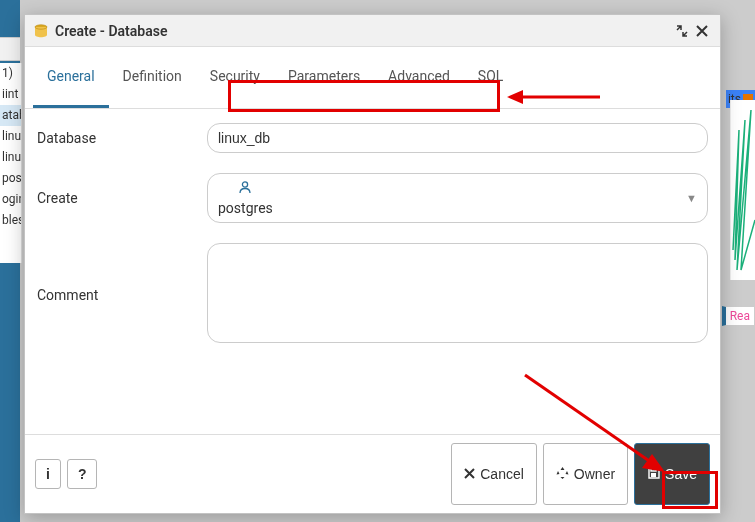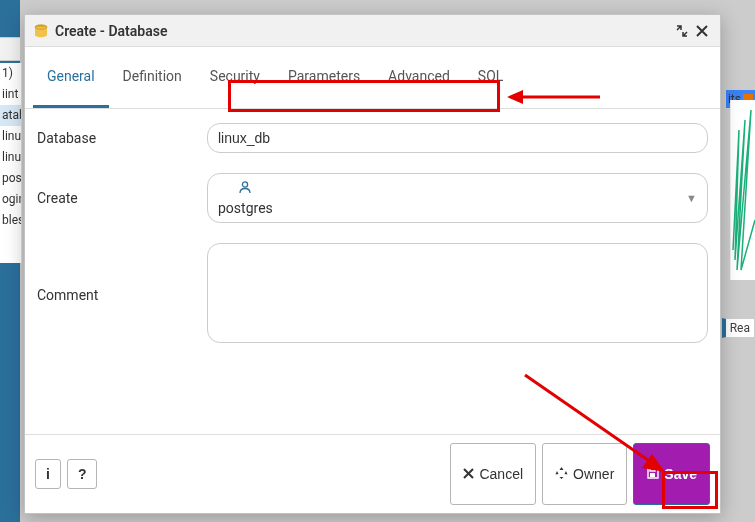--- a/index.html
+++ b/index.html
@@ -80,21 +80,21 @@
   display:flex; align-items:center; gap:6px;
   background:#fff;
 }
 .btn {
   border:1px solid #b5b5b5; background:#fff; color:#333;
   padding:22px 12px; border-radius:3px; cursor:pointer;
   display:inline-flex; align-items:center; gap:5px;
   font-size:14px;
 }
 .btn.icon-only { padding:6px 10px; font-weight:bold;}
-.btn.primary { background:#a21caf; border-color:#2b709b; color:#fff;font-weight:bold;}
+.btn.primary { background:#404040; border-color:#2b709b; color:#fff;}
 .footer .spacer { flex:1; }
 
 
 .highlight-box {
   position:absolute; border:3px solid #e20000; pointer-events:none;
 }
 .arrow {
   position:absolute; pointer-events:none;
 }
 .arrow line { stroke:#e20000; stroke-width:3; }
@@ -103,23 +103,23 @@
 .usericon svg { display:block; }
 .dbicon svg { display:block; }
 
 .chart-stub {
   position:absolute; right:0; top:100px; width:25px; height:180px;
   border-left:1px solid #eee; background:#fff;
 }
 .chart-stub svg { display:block; }
 
 .rea-badge {
-  position:absolute; right:0; top:318px;
+  position:absolute; right:0; top:306px;
   background:#fff; border:1px solid #ccc; border-left:4px solid #2b709b;
-  font-size:12px; padding:2px 4px; color:#404040;
+  font-size:12px; padding:2px 4px; color:#ec4899;
 }
 .its-badge {
   position:absolute; right:0; top:90px;
   font-size:12px; color:#333; background:#3b82f6; padding:2px 2px;
   display:flex; align-items:center; gap:2px;
 }
 .its-badge .sq { width:10px; height:10px; background:#e57300; display:inline-block;}
 
 </style>
 </head>

